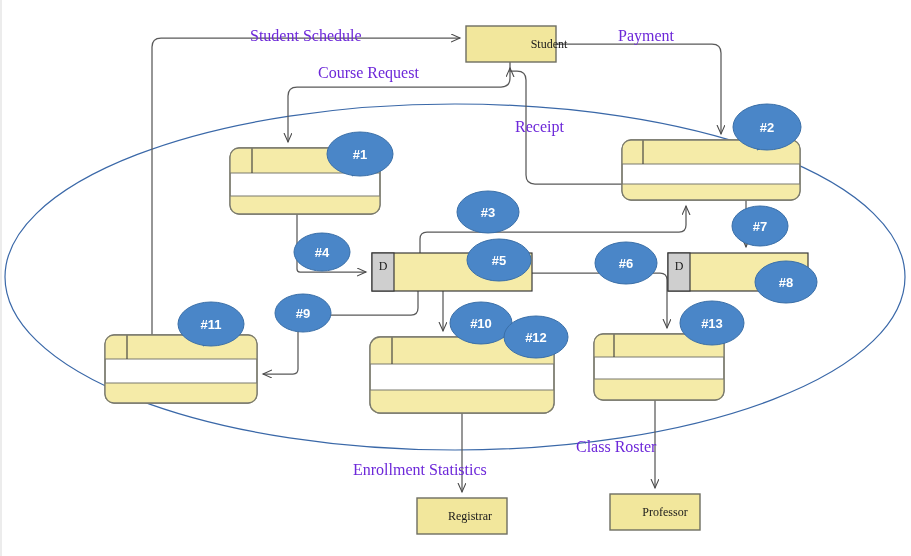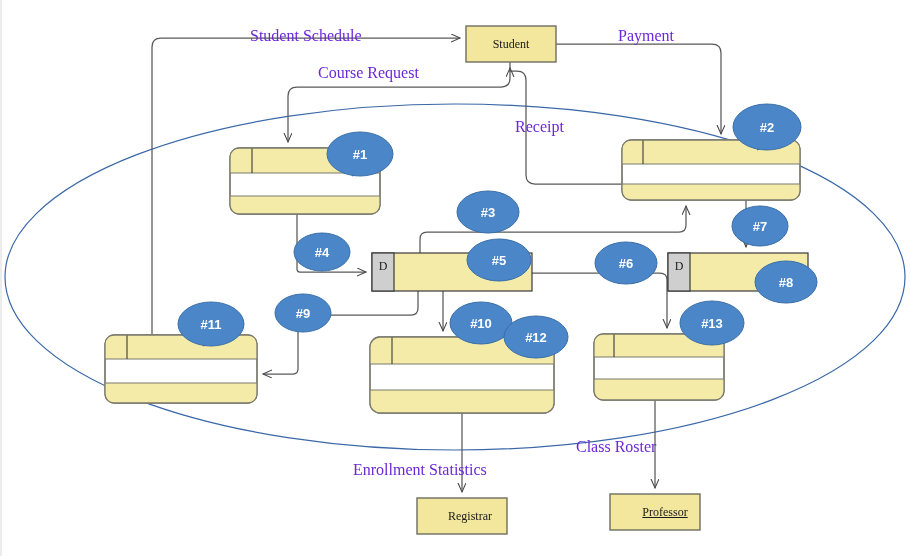--- a/index.html
+++ b/index.html
@@ -189,23 +189,23 @@
         <text x="536" y="342" text-anchor="middle" class="callout-txt">#12</text>
       </g>
       <g>
         <path d="M703,344 L709,335 L719,338 Z" fill="#4A86C8" stroke="#3A6FA8" stroke-width="1"></path>
         <ellipse cx="712" cy="323" rx="32" ry="22" fill="#4A86C8" stroke="#3A6FA8" stroke-width="1"></ellipse>
         <text x="712" y="328" text-anchor="middle" class="callout-txt">#13</text>
       </g>
     </g>
   </svg>
 
-  <div class="ent-lbl" style="left:466px;top:37px;width:90px;">Student</div>
+  <div class="ent-lbl" style="left:466px;top:37px;width:90px;padding-left:38px;">Student</div>
   <div class="ent-lbl" style="left:417px;top:509px;width:106px;">Registrar</div>
-  <div class="ent-lbl" style="left:610px;top:505px;width:110px;text-decoration:underline;">Professor</div>
+  <div class="ent-lbl" style="left:610px;top:505px;width:110px;">Professor</div>
 
   <div class="lbl" style="left:250px;top:27px;">Student Schedule</div>
   <div class="lbl" style="left:618px;top:27px;">Payment</div>
   <div class="lbl" style="left:318px;top:64px;">Course Request</div>
   <div class="lbl" style="left:515px;top:118px;">Receipt</div>
   <div class="lbl" style="left:353px;top:461px;">Enrollment Statistics</div>
   <div class="lbl" style="left:576px;top:438px;">Class Roster</div>
 </div>
 
 </body></html>

